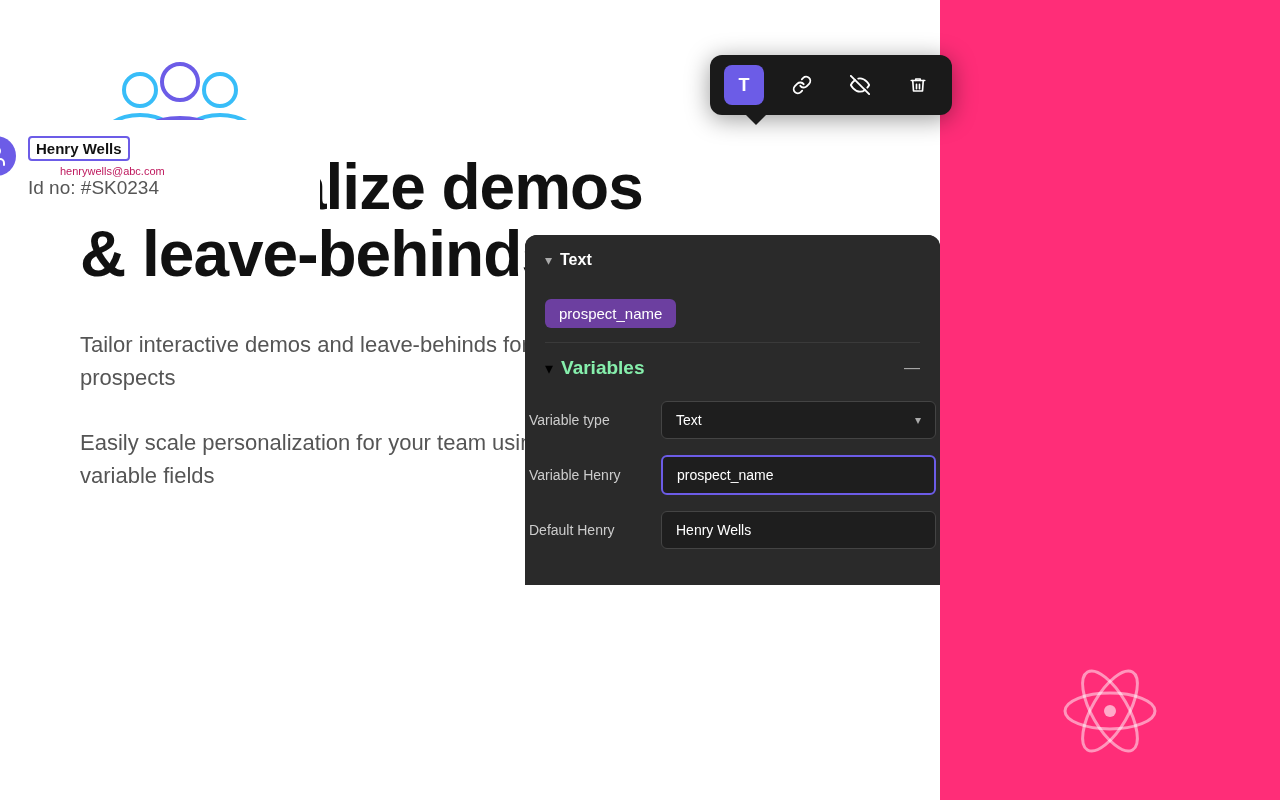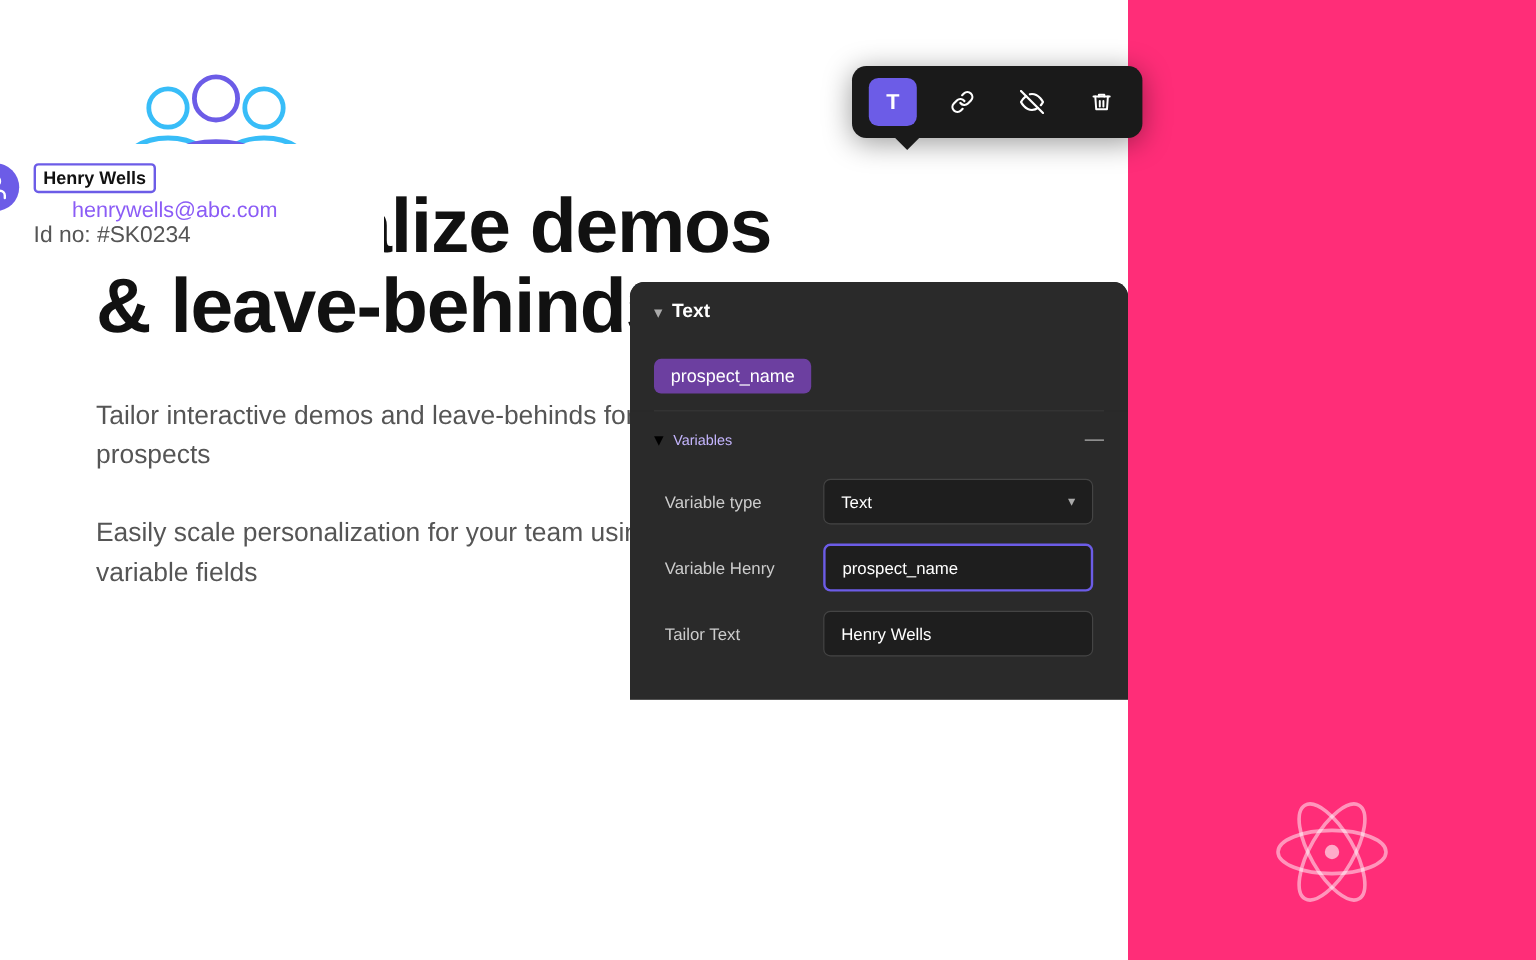--- a/index.html
+++ b/index.html
@@ -118,22 +118,22 @@
       font-weight: 600;
       color: #111;
       border: 2px solid #6c5ce7;
       border-radius: 4px;
       padding: 2px 6px;
       display: inline-block;
       margin-bottom: 4px;
     }
 
     .profile-email {
-      font-size: 18px;
-      color: #8b5cf6;
+      font-size: 11px;
+      color: #be185d;
       padding-left: 32px;
     }
 
     .profile-id {
       font-size: 19px;
       color: #555;
     }
 
     
     .panel {
@@ -202,33 +202,33 @@
       cursor: pointer;
     }
 
     .variables-header-left {
       display: flex;
       align-items: center;
       gap: 8px;
     }
 
     .variables-header .section-title {
-      font-size: 12px;
-      font-weight: 400;
-      color: #c4b5fd;
+      font-size: 19px;
+      font-weight: 700;
+      color: #86efac;
     }
 
     .minus-icon {
       color: #aaa;
       font-size: 16px;
       font-weight: 300;
     }
 
     .variables-body {
-      padding: 8px 29px 20px;
+      padding: 8px 4px 20px;
     }
 
     .field-row {
       display: flex;
       align-items: center;
       margin-bottom: 16px;
       gap: 12px;
     }
 
     .field-label {
@@ -390,21 +390,21 @@
             <span style="color:#aaa; font-size:12px;">▾</span>
           </div>
         </div>
 
         <div class="field-row">
           <span class="field-label">Variable Henry</span>
           <div class="field-input">prospect_name</div>
         </div>
 
         <div class="field-row">
-          <span class="field-label">Tailor Text</span>
+          <span class="field-label">Default Henry</span>
           <div class="field-input-plain">Henry Wells</div>
         </div>
 
       </div>
     </div>
 
   </div>
 
   <div class="atom-icon">
     <svg width="110" height="110" viewBox="0 0 110 110" fill="none" xmlns="http://www.w3.org/2000/svg">

